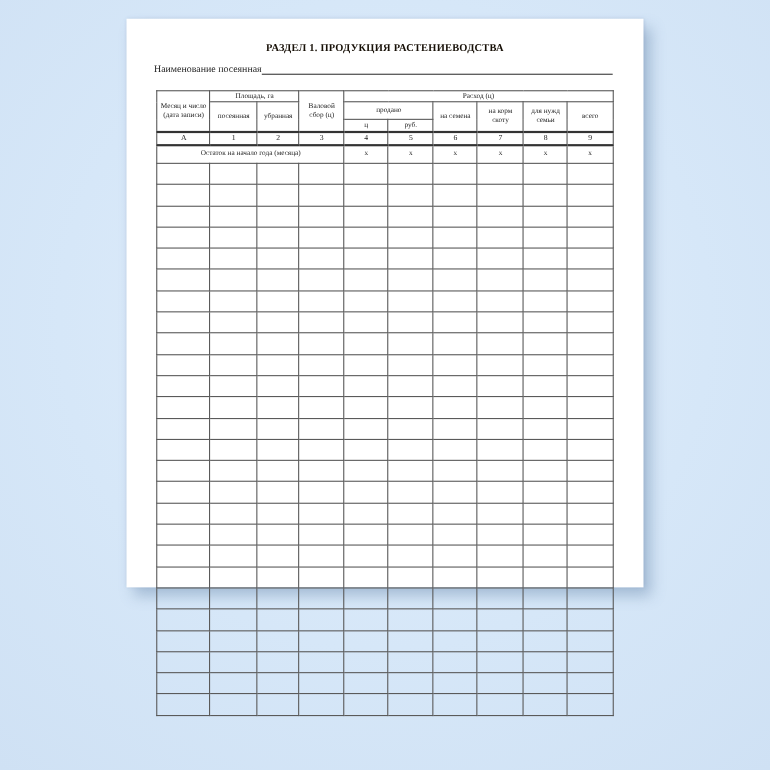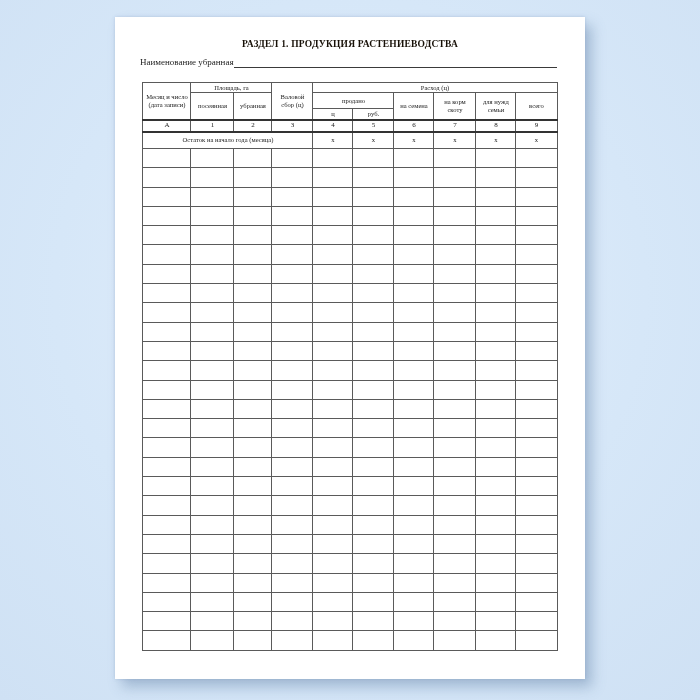--- a/index.html
+++ b/index.html
@@ -11,21 +11,21 @@
     position: relative;
     background: radial-gradient(circle at 50% 42%, #e2eefb 0%, #d6e7f8 55%, #cfe1f4 100%);
     font-family: "Liberation Serif", serif;
     color: #1c1c1c;
   }
   .sheet {
     position: absolute;
     left: 115px;
     top: 17px;
     width: 470px;
-    height: 662px;
+    height: 517px;
     background: #ffffff;
     box-shadow: 0 0 3px rgba(120,150,185,0.35), 7px 8px 12px rgba(105,135,170,0.45);
   }
   .section-title {
     padding-top: 22px;
     text-align: center;
     font-weight: bold;
     font-size: 9.5px;
     letter-spacing: 0.2px;
     color: #171007;
@@ -77,21 +77,21 @@
   }
   tr.empty-row { height: 19.3px; }
 </style>
 </head>
 <body>
 
 <div class="sheet">
   <div class="section-title">РАЗДЕЛ 1. ПРОДУКЦИЯ РАСТЕНИЕВОДСТВА</div>
 
   <div class="product-line">
-    <span>Наименование убранная</span>
+    <span>Наименование посеянная</span>
     <span class="field"></span>
   </div>
 
   <table class="ledger">
     <colgroup>
       <col style="width:48px">
       <col style="width:43px">
       <col style="width:38px">
       <col style="width:41px">
       <col style="width:40px">

